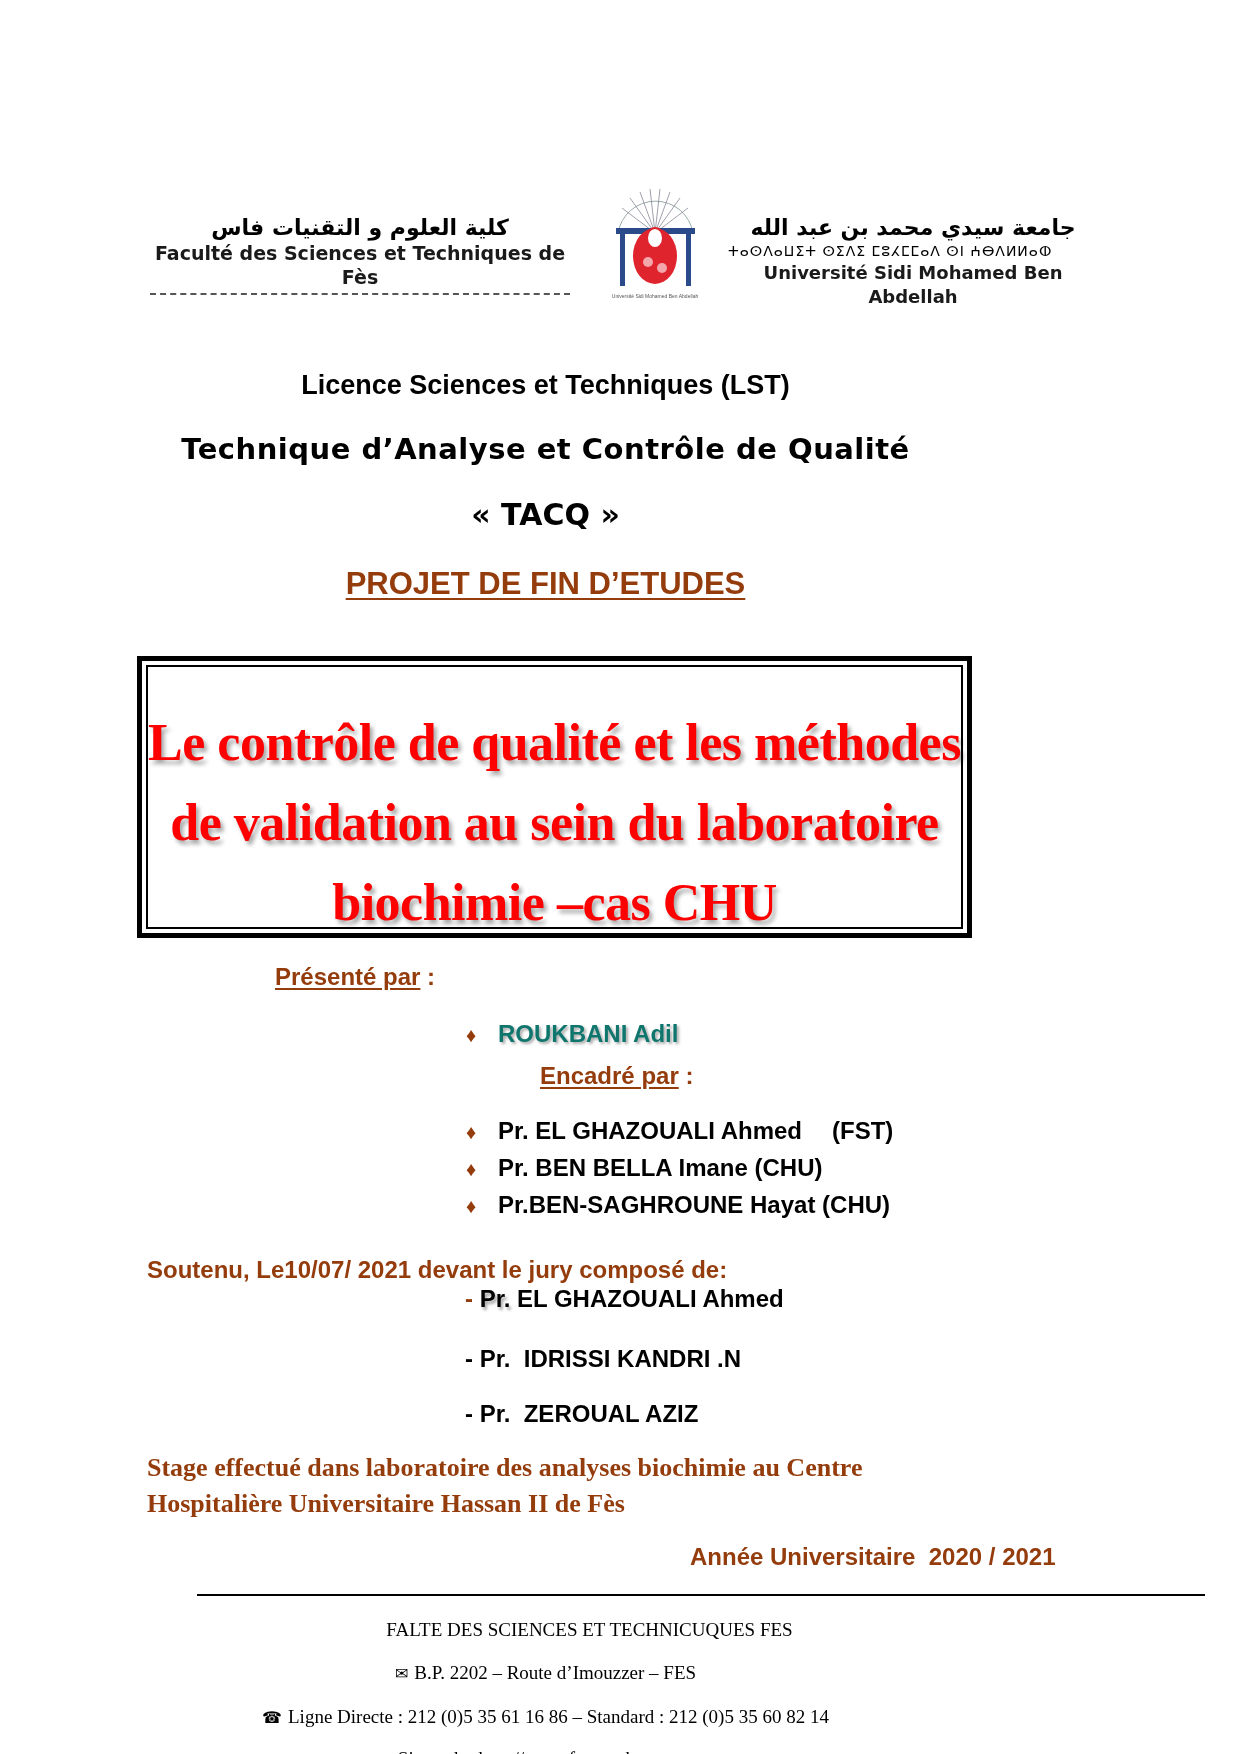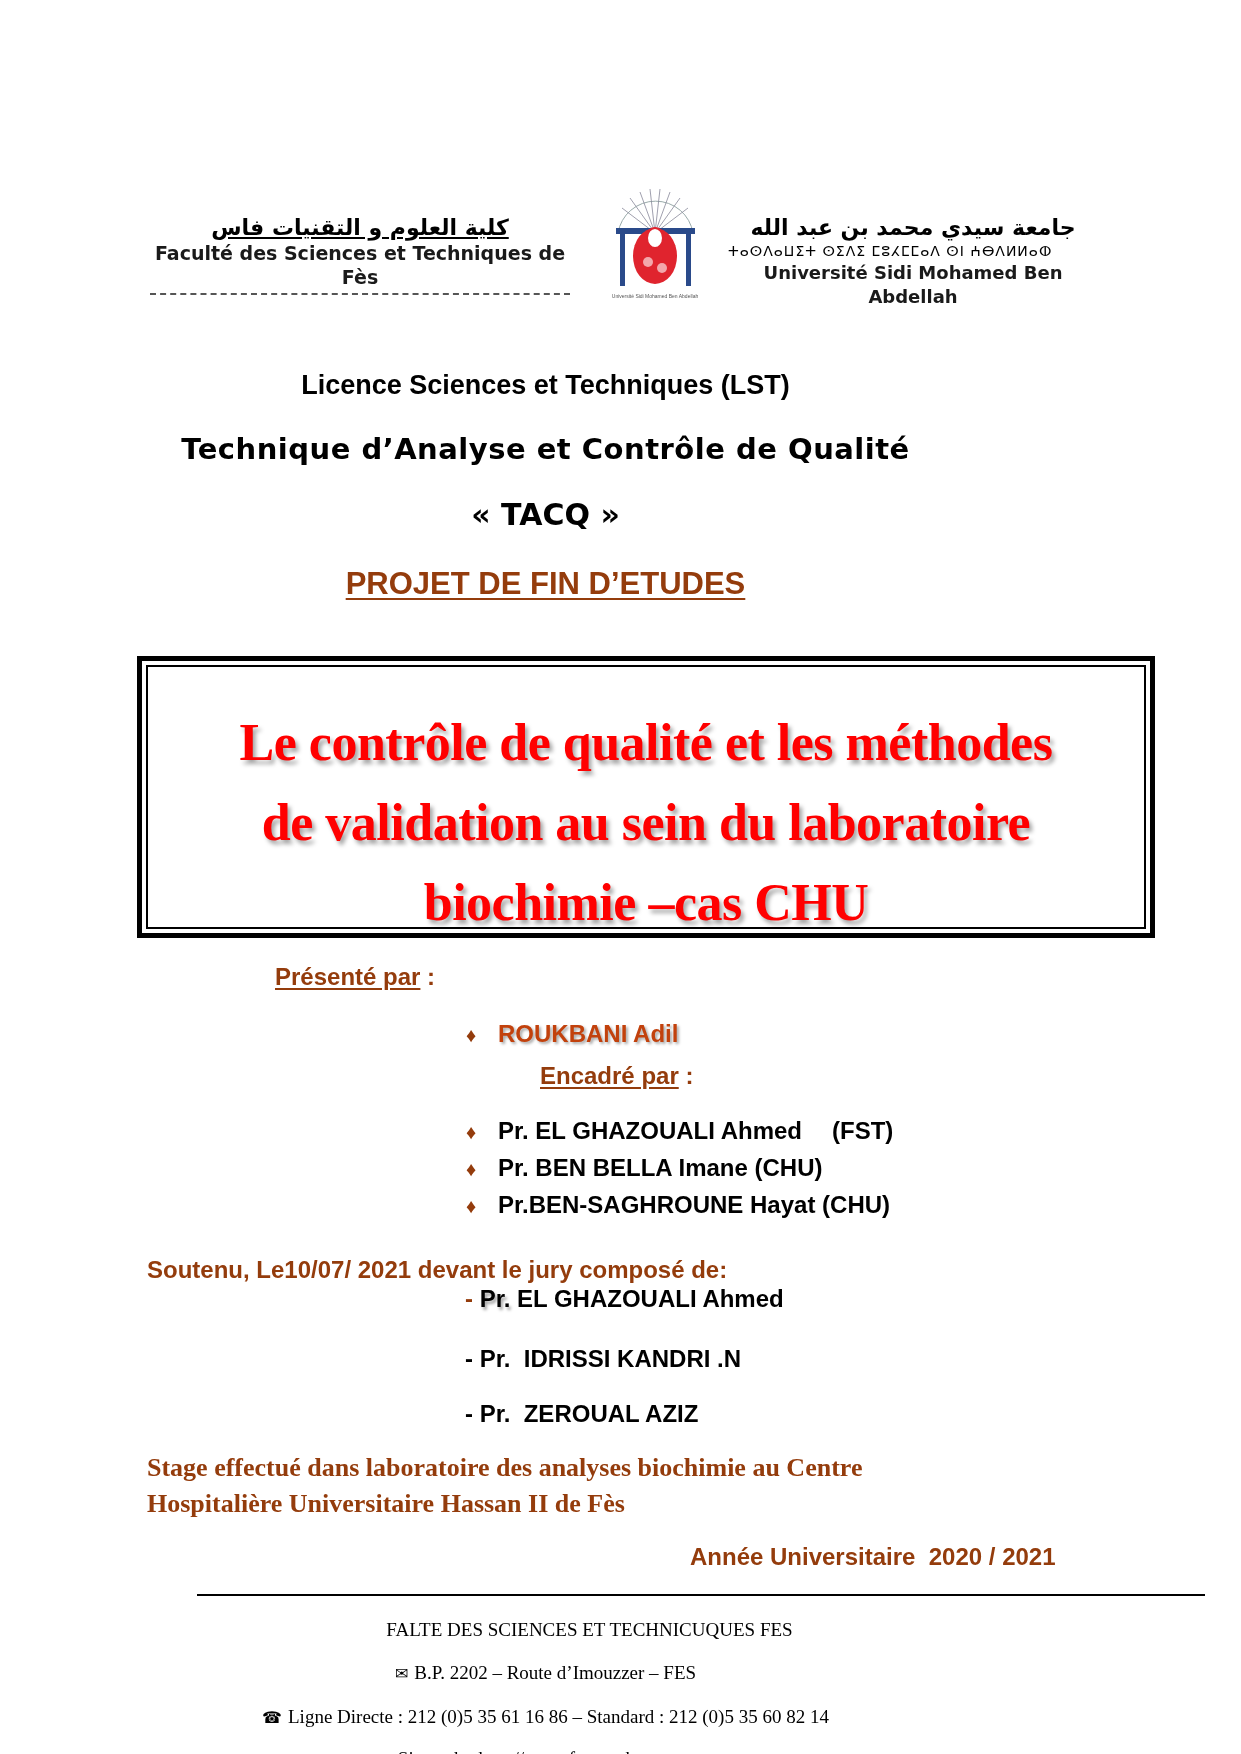--- a/index.html
+++ b/index.html
@@ -4,48 +4,48 @@
 <style>
   html, body { margin:0; padding:0; background:#ffffff; }
   body { width:1241px; height:1754px; position:relative; overflow:hidden; font-family:"Liberation Sans", sans-serif; color:#000; }
   .abs { position:absolute; }
   .center { left:0; width:1091px; text-align:center; }
 
   
   .hdr-left { left:140px; top:215px; width:440px; text-align:right; }
   .hdr-right { left:728px; top:215px; width:370px; text-align:left; }
   .arabic { font-family:"DejaVu Sans", sans-serif; font-size:22px; font-weight:bold; line-height:26px; direction:rtl; }
-  .hdr-left .arabic { text-align:center;text-decoration:underline; }
+  .hdr-left .arabic { text-align:center; }
   .hdr-right .arabic { text-align:center; }
   .tifinagh { font-family:"DejaVu Sans", sans-serif; font-size:15px; letter-spacing:1px; line-height:20px; }
   .hdr-left .tifinagh { text-align:center; font-size:16px; }
   .hdr-right .tifinagh { text-align:left; font-size:14px; }
   .fr-inst { font-family:"DejaVu Sans", sans-serif; font-weight:bold; font-size:19px; line-height:24px; color:#1a1a1a; }
   .hdr-left .fr-inst { text-align:center; }
   .hdr-right .fr-inst { font-size:18px; text-align:center; }
   .dashline { height:0; border-top:2px dashed #555; margin-top:4px; width:420px; margin-left:auto; margin-right:auto; }
   .logo { left:608px; top:178px; width:95px; height:125px; }
 
   
   .lst { top:370px; font-family:"Liberation Sans", sans-serif; font-weight:bold; font-size:27px; }
   .tacq-long { top:432px; font-family:"DejaVu Sans", sans-serif; font-weight:bold; font-size:29px; letter-spacing:0.5px; }
   .tacq { top:497px; font-family:"DejaVu Sans", sans-serif; font-weight:bold; font-size:30px; }
   .pfe { top:566px; font-family:"Liberation Sans", sans-serif; font-weight:bold; font-size:31px; color:#943c0c; text-decoration:underline; text-decoration-thickness:2px; text-underline-offset:4px; }
 
   
-  .tbox { left:137px; top:656px; width:1018px; height:282px; border:5px solid #000; box-sizing:border-box; }
+  .tbox { left:137px; top:656px; width:835px; height:282px; border:5px solid #000; box-sizing:border-box; }
   .tbox-inner { position:absolute; left:4px; top:4px; right:4px; bottom:4px; border:2px solid #000; }
   .tbox-text { position:absolute; left:0; right:0; top:42px; text-align:center; font-family:"Liberation Serif", serif; font-weight:bold; color:#ff0000; font-size:52px; line-height:80px; text-shadow:3px 4px 4px rgba(0,0,0,0.35); letter-spacing:-0.5px; }
 
   .brown { color:#943c0c; }
   .lbl { font-family:"Liberation Sans", sans-serif; font-weight:bold; font-size:24px; }
   .u { text-decoration:underline; text-underline-offset:3px; }
   .presente { left:275px; top:963px; }
   .student { left:466px; top:1020px; font-size:24px; font-weight:bold; }
-  .student .name { color:#c2410c; text-shadow:2px 2px 3px rgba(0,0,0,0.35); }
+  .student .name { color:#0f766e; text-shadow:2px 2px 3px rgba(0,0,0,0.35); }
   .diamond { color:#943c0c; font-size:20px; margin-right:14px; display:inline-block; width:18px; }
   .encadre { left:540px; top:1062px; }
   .sup { left:466px; font-weight:bold; font-size:24px; }
   .sup1 { top:1117px; } .sup2 { top:1154px; } .sup3 { top:1191px; }
   .sup .aff { margin-left:30px; }
   .soutenu { left:147px; top:1228px;margin-top:28px; }
   .jury { left:465px; font-weight:bold; font-size:24px; }
   .jury1 { top:1285px; } .jury2 { top:1345px; } .jury3 { top:1400px; }
   .jury1 .dash { color:#943c0c; }
   .jury1 .pr { text-shadow:2px 3px 3px rgba(0,0,0,0.35); }

